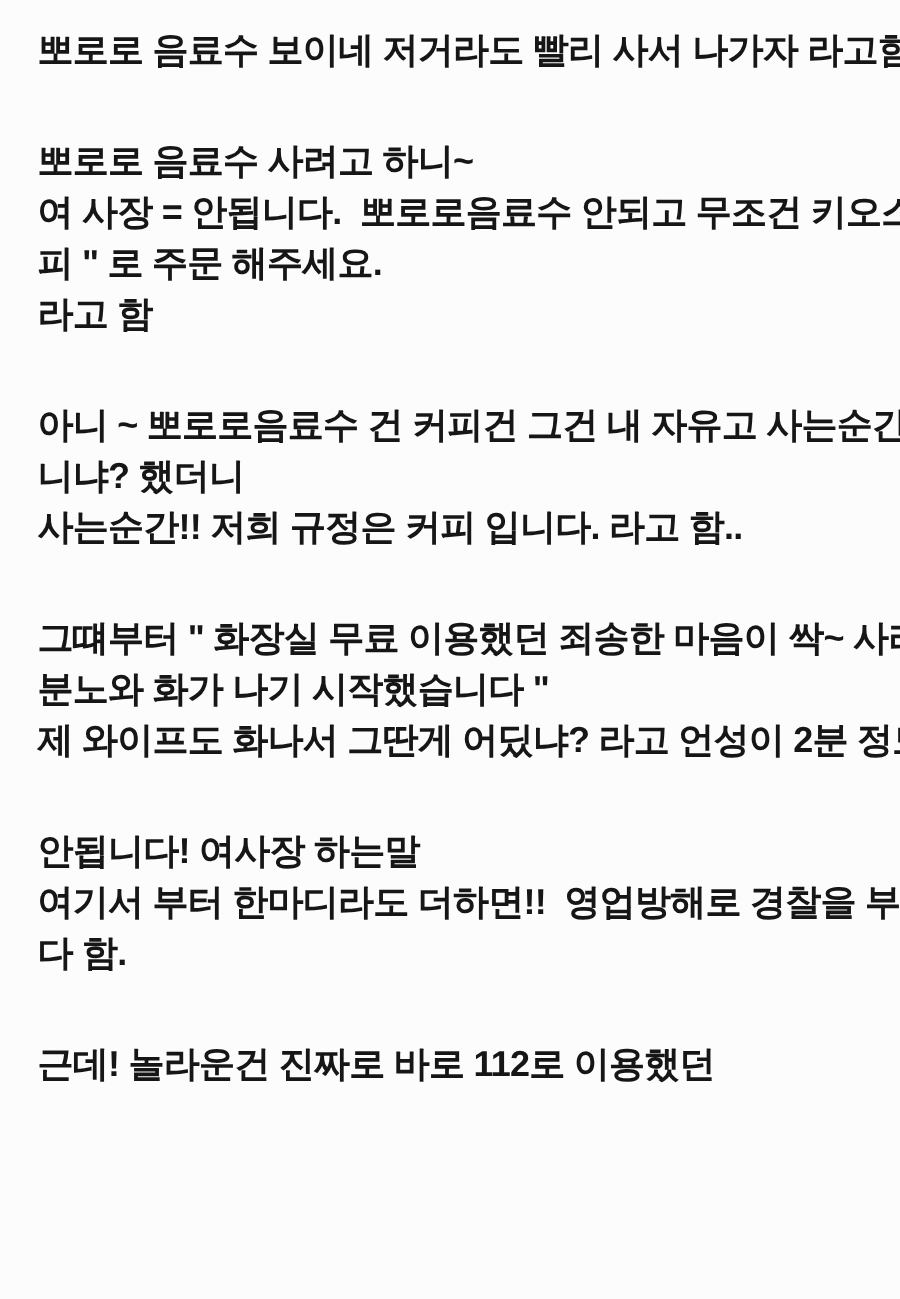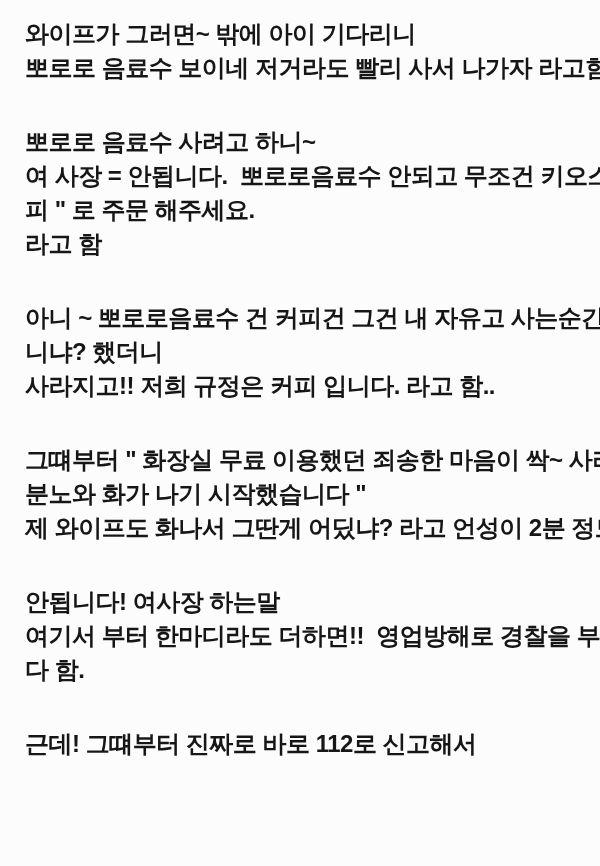--- a/index.html
+++ b/index.html
@@ -34,46 +34,45 @@
     white-space: pre;
     min-height: 34px;
   }
 </style>
 </head>
 <body>
 
 <div class="post">
 
   <div class="paragraph">
-    <div class="text-line">와이프가 그러면~ 밖에 아이 기다리니</div>
     <div class="text-line">뽀로로 음료수 보이네 저거라도 빨리 사서 나가자 라고함.</div>
   </div>
 
   <div class="paragraph">
     <div class="text-line">뽀로로 음료수 사려고 하니~</div>
     <div class="text-line">여 사장 = 안됩니다.  뽀로로음료수 안되고 무조건 키오스크 " 커</div>
     <div class="text-line">피 " 로 주문 해주세요.</div>
     <div class="text-line">라고 함</div>
   </div>
 
   <div class="paragraph">
     <div class="text-line">아니 ~ 뽀로로음료수 건 커피건 그건 내 자유고 사는순간 고객 아</div>
     <div class="text-line">니냐? 했더니</div>
-    <div class="text-line">사라지고!! 저희 규정은 커피 입니다. 라고 함..</div>
+    <div class="text-line">사는순간!! 저희 규정은 커피 입니다. 라고 함..</div>
   </div>
 
   <div class="paragraph">
     <div class="text-line">그떄부터 " 화장실 무료 이용했던 죄송한 마음이 싹~ 사라지고</div>
     <div class="text-line">분노와 화가 나기 시작했습니다 "</div>
     <div class="text-line">제 와이프도 화나서 그딴게 어딨냐? 라고 언성이 2분 정도 서로</div>
   </div>
 
   <div class="paragraph">
     <div class="text-line">안됩니다! 여사장 하는말</div>
     <div class="text-line">여기서 부터 한마디라도 더하면!!  영업방해로 경찰을 부르겠습니</div>
     <div class="text-line">다 함.</div>
   </div>
 
   <div class="paragraph">
-    <div class="text-line">근데! 그떄부터 진짜로 바로 112로 신고해서</div>
+    <div class="text-line">근데! 놀라운건 진짜로 바로 112로 이용했던</div>
   </div>
 
 </div>
 
 </body></html>

